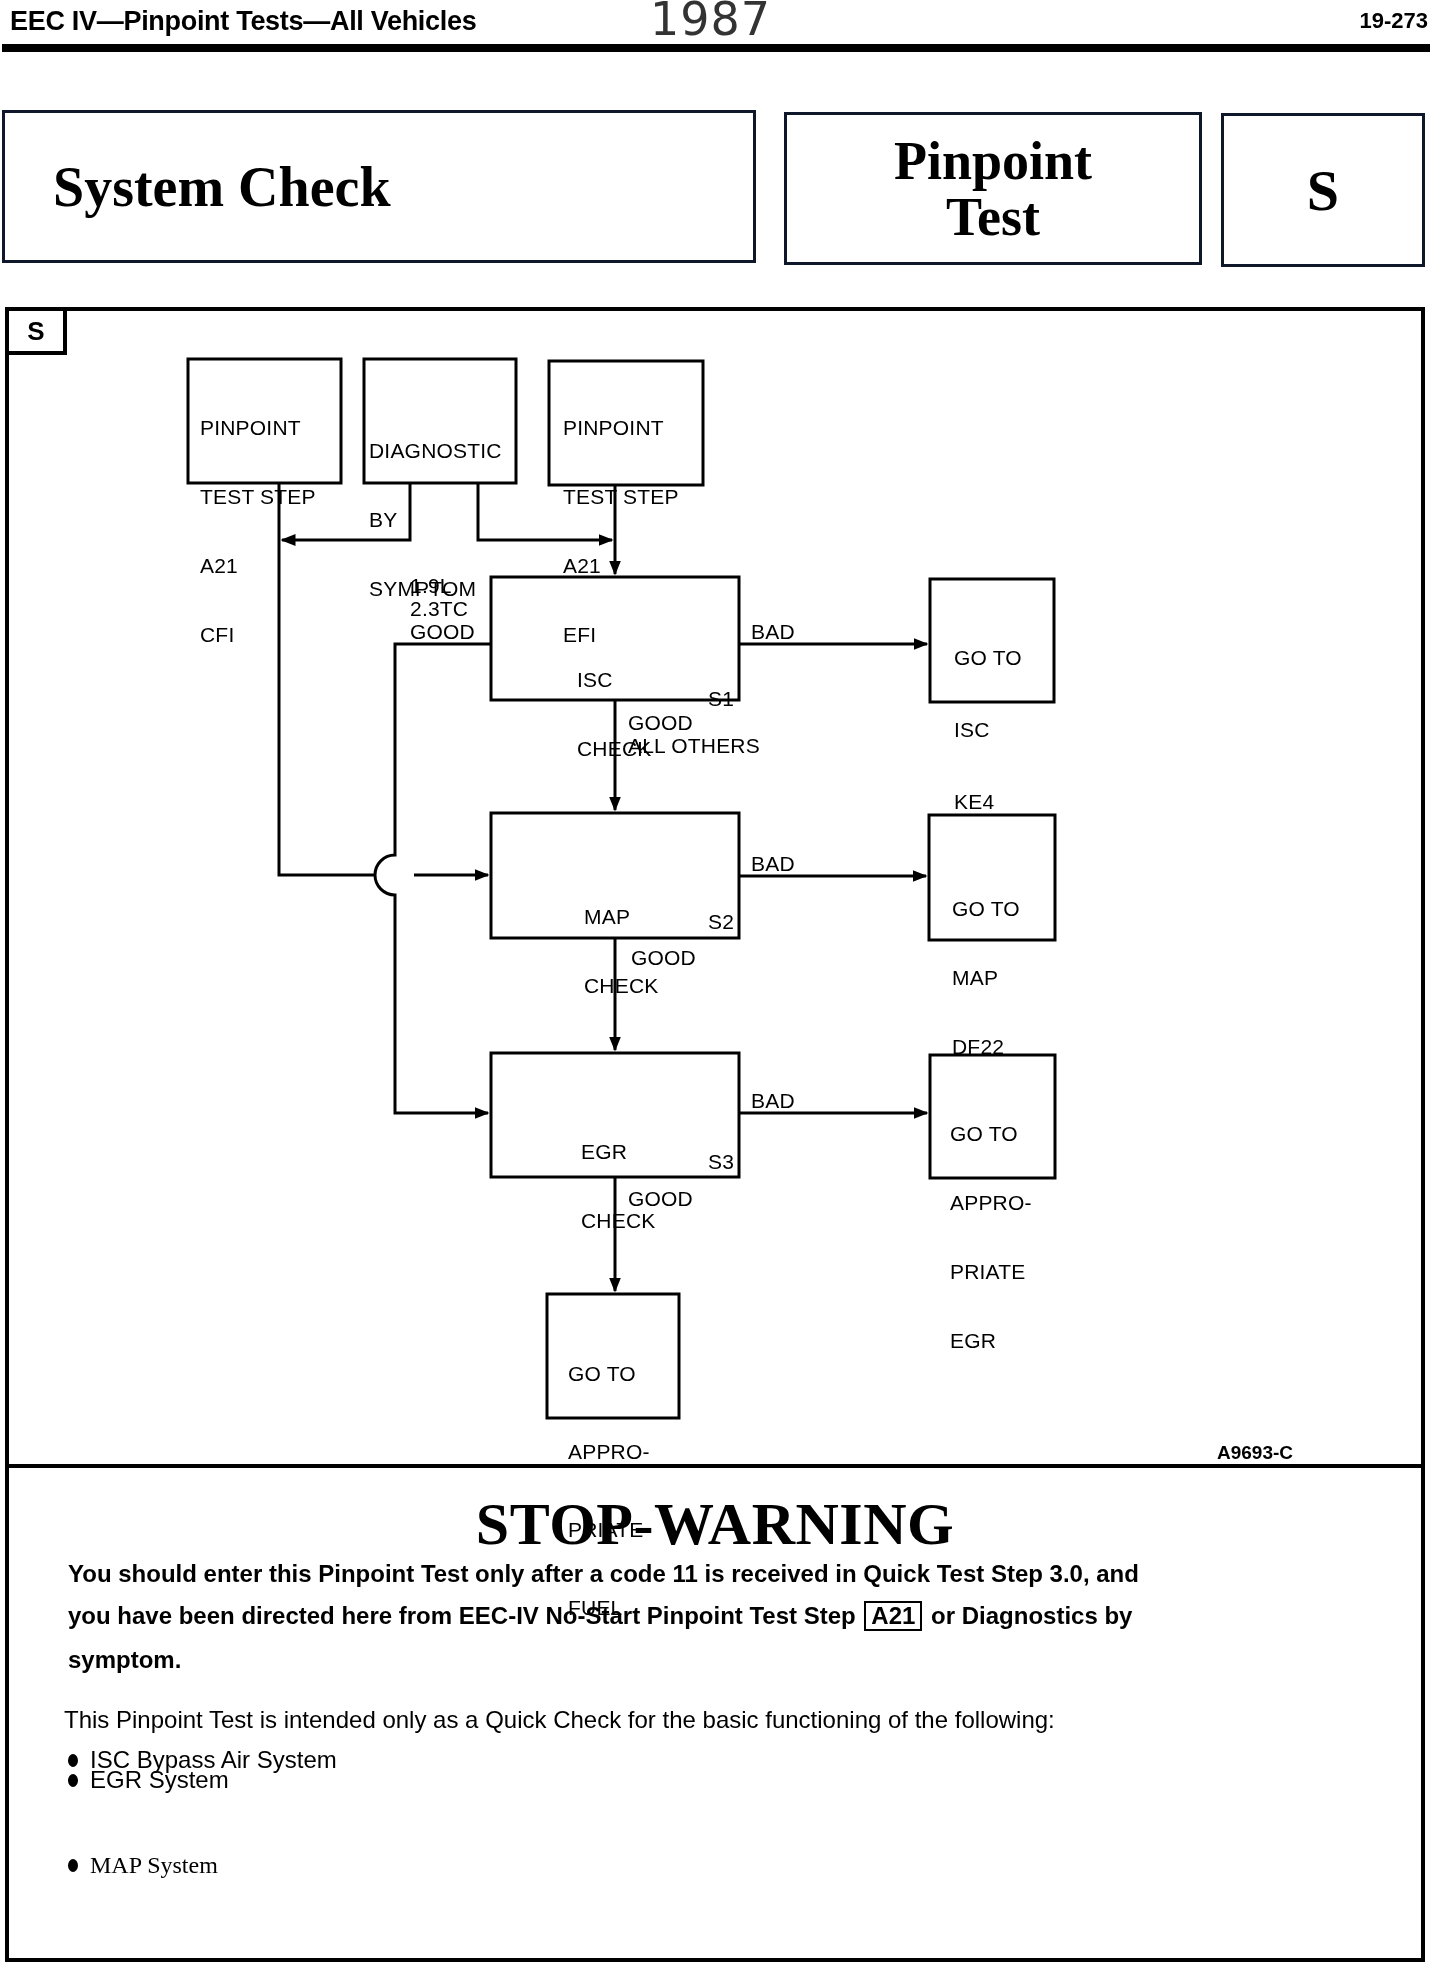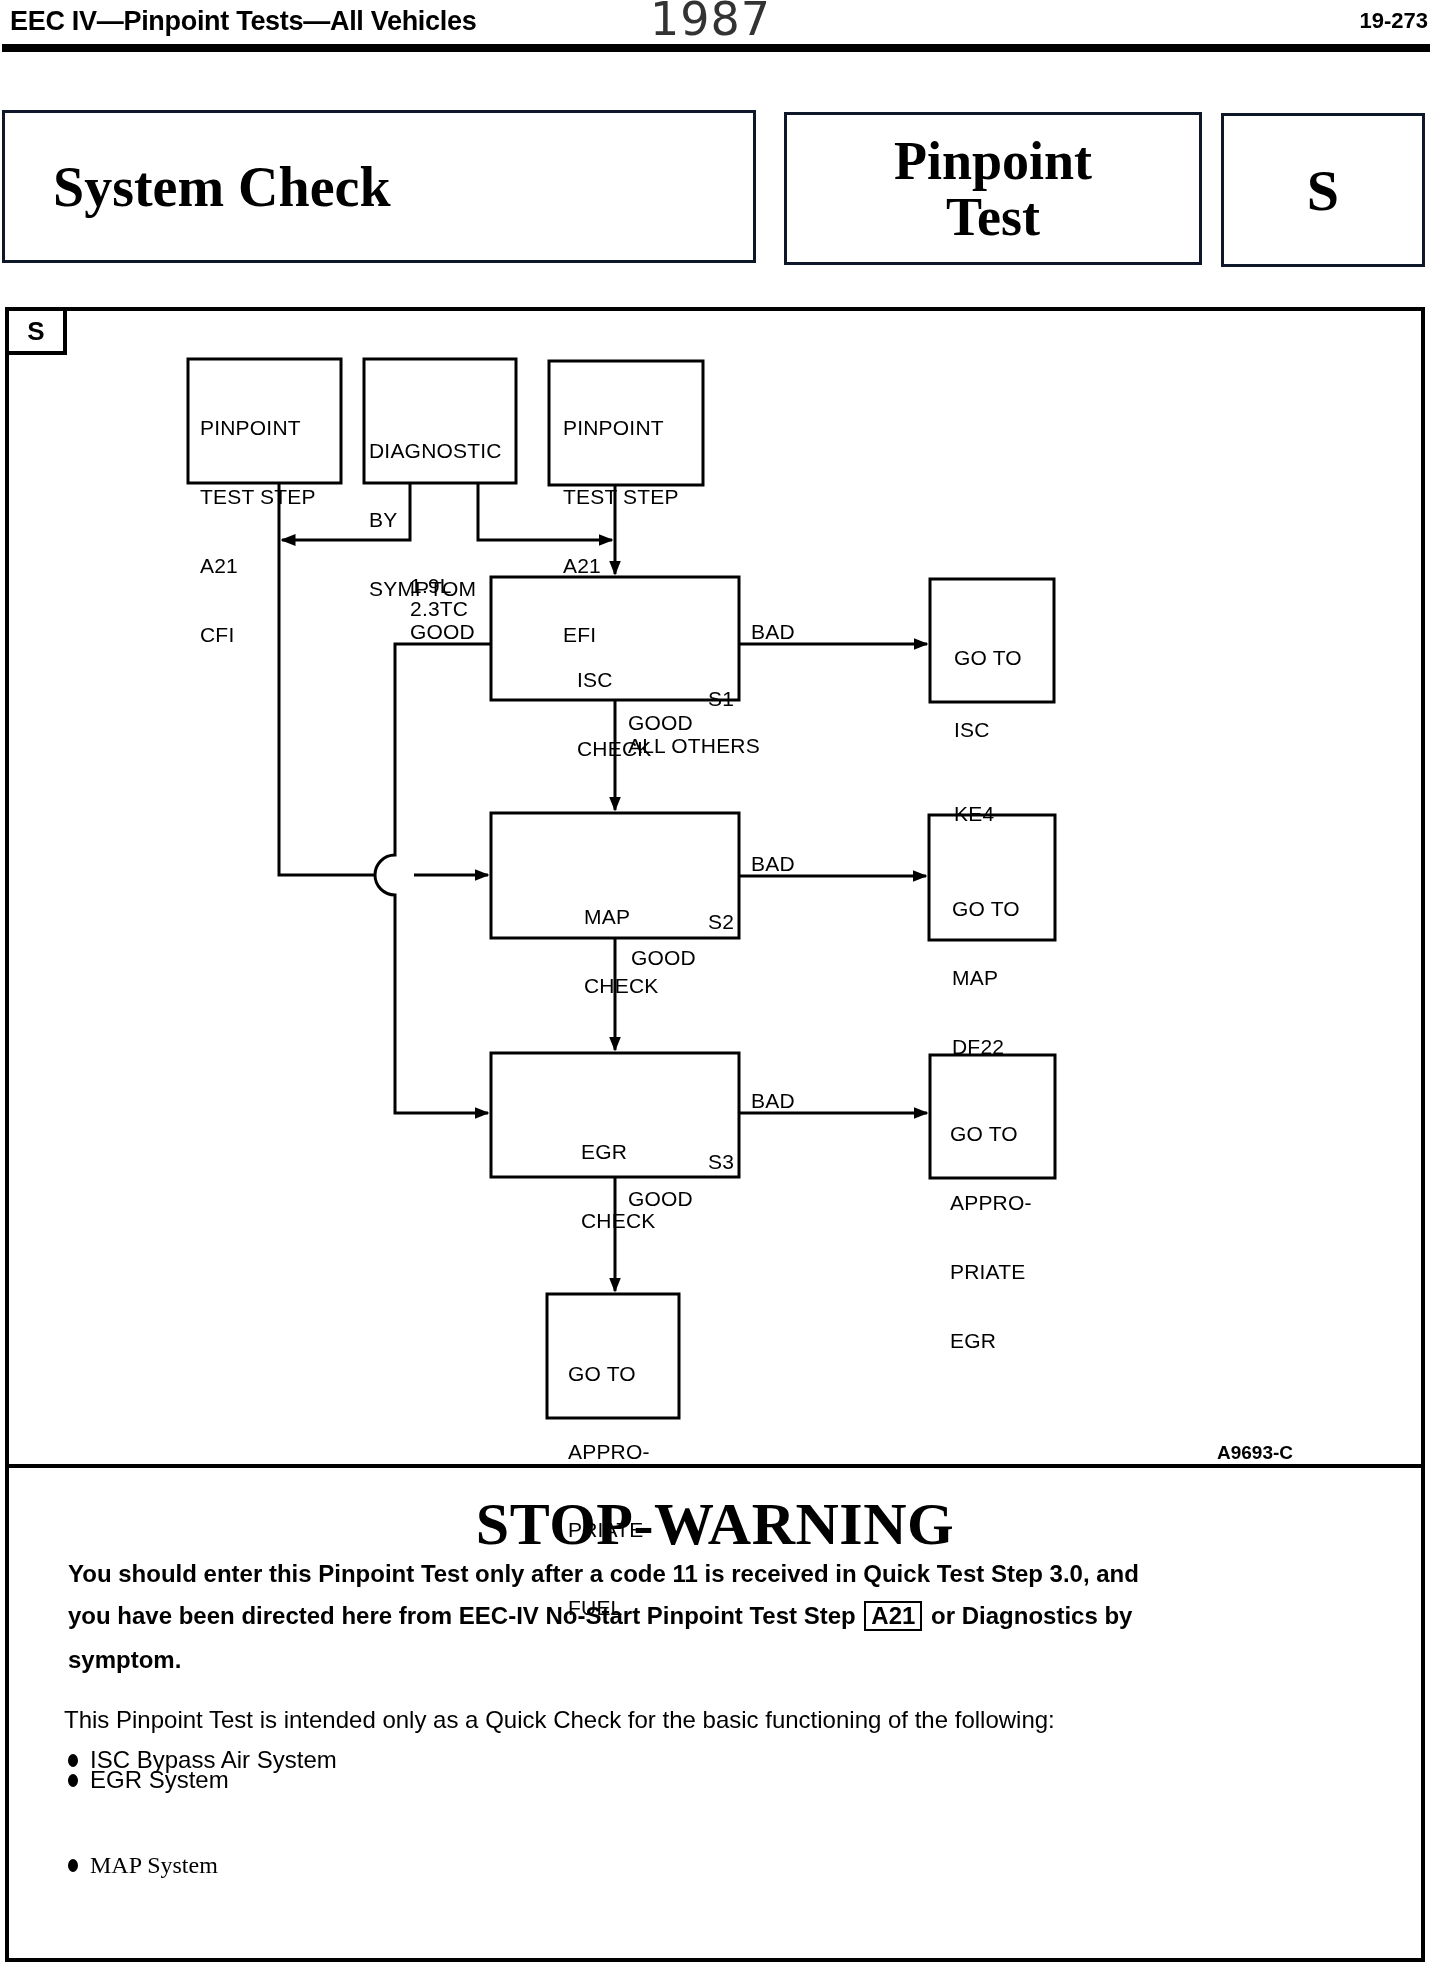--- a/index.html
+++ b/index.html
@@ -124,21 +124,21 @@
   <div>ISC</div>
   <div>CHECK</div>
 </div>
 <div class="lbl" style="left:708px; top:672px;margin-top:15px;">S1</div>
 <div class="lbl" style="left:751px; top:620px;">BAD</div>
 <div class="lbl" style="left:628px; top:711px;">GOOD
 ALL OTHERS</div>
 <div class="lbl" style="left:954px; top:600px;">
   <div>GO TO</div>
   <div style="margin-top:3px">ISC</div>
-  <div style="margin-top:15px">KE4</div>
+  <div style="margin-top:3px">KE4</div>
 </div>
 
 <div class="lbl" style="left:584px; top:859px;">
   <div>MAP</div>
   <div>CHECK</div>
 </div>
 <div class="lbl" style="left:708px; top:910px;">S2</div>
 <div class="lbl" style="left:751px; top:852px;">BAD</div>
 <div class="lbl" style="left:631px; top:946px;">GOOD</div>
 <div class="lbl" style="left:952px; top:851px;">

